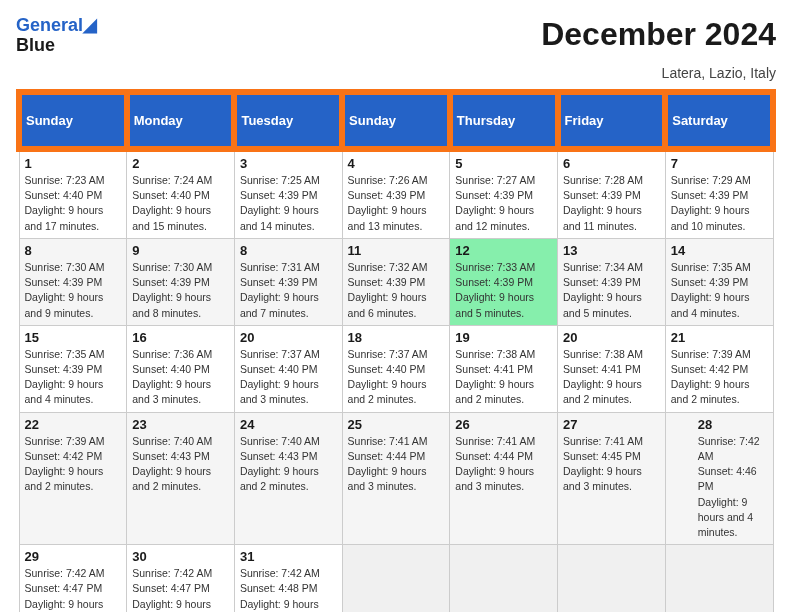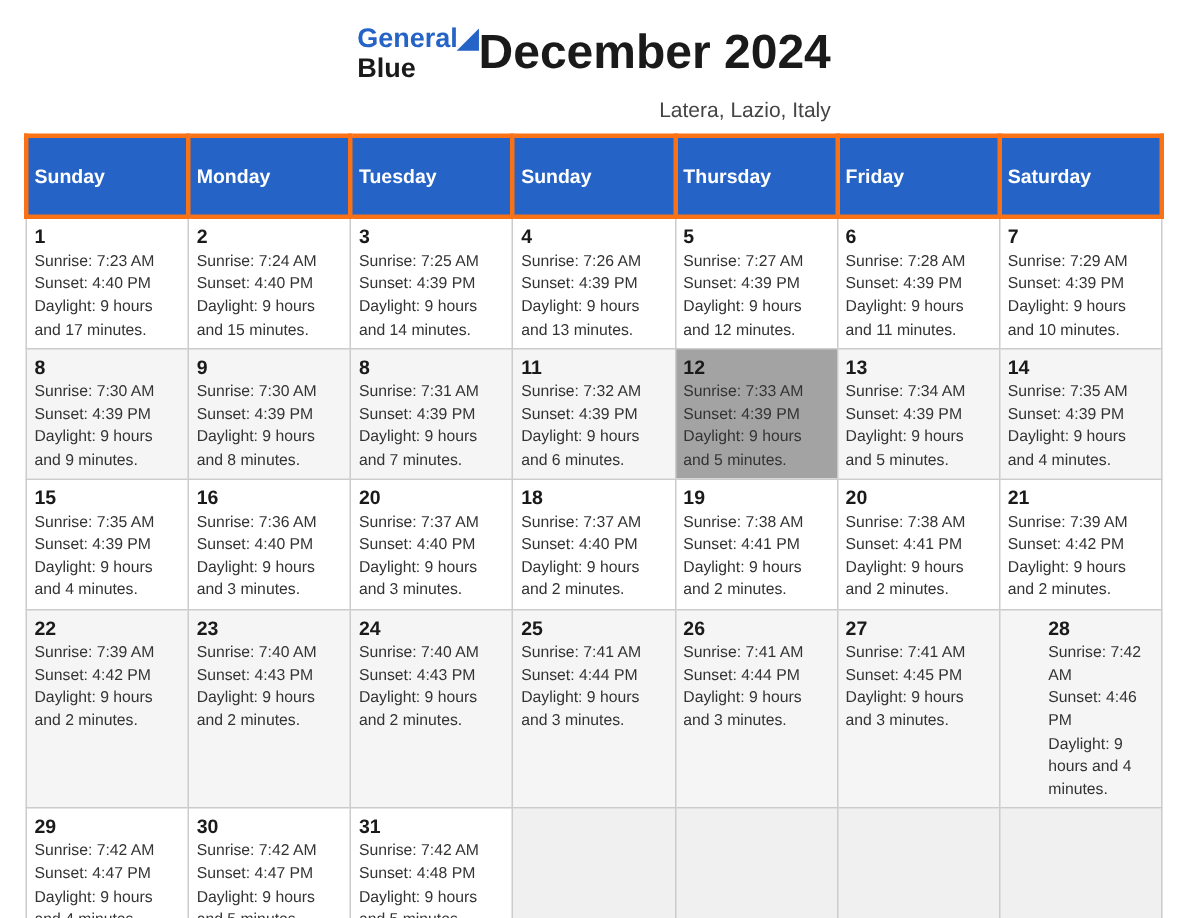--- a/index.html
+++ b/index.html
@@ -5,21 +5,21 @@
     * { box-sizing: border-box; margin: 0; padding: 0; }
     body {
       font-family: Arial, sans-serif;
       background: #fff;
       width: 792px;
       min-height: 612px;
       padding: 16px;
     }
     .header {
       display: flex;
-      justify-content: center;
+      justify-content: space-between;
       align-items: flex-start;
       margin-bottom: 8px;
     }
     .logo {
       display: flex;
       align-items: center;
     }
     .title-section {
       text-align: right;
     }
@@ -38,21 +38,21 @@
       border-collapse: collapse;
       font-size: 11px;
     }
     .calendar th {
       background: #2563c7;
       color: #fff;
       padding: 18px 4px;
       text-align: left;
       font-size: 13px;
       font-weight: bold;
-      border: 3px solid #f97316;
+      border: 6px solid #f97316;
     }
     .calendar td {
       border: 1px solid #ccc;
       vertical-align: top;
       padding: 4px 5px;
       width: calc(100% / 7);
       min-height: 70px;
     }
     .calendar td.empty {
       background: #f5f5f5;
@@ -145,21 +145,21 @@
         <div class="day-info">Sunrise: 7:30 AM<br>Sunset: 4:39 PM<br>Daylight: 9 hours and 8 minutes.</div>
       </td>
         <td style="background: rgb(245, 245, 245);">
         <span class="day-num">8</span>
         <div class="day-info">Sunrise: 7:31 AM<br>Sunset: 4:39 PM<br>Daylight: 9 hours and 7 minutes.</div>
       </td>
         <td style="background: rgb(245, 245, 245);">
         <span class="day-num">11</span>
         <div class="day-info">Sunrise: 7:32 AM<br>Sunset: 4:39 PM<br>Daylight: 9 hours and 6 minutes.</div>
       </td>
-        <td style="background: #a3a3a3;">
+        <td style="background: #86efac;">
         <span class="day-num">12</span>
         <div class="day-info">Sunrise: 7:33 AM<br>Sunset: 4:39 PM<br>Daylight: 9 hours and 5 minutes.</div>
       </td>
         <td style="background: rgb(245, 245, 245);">
         <span class="day-num">13</span>
         <div class="day-info">Sunrise: 7:34 AM<br>Sunset: 4:39 PM<br>Daylight: 9 hours and 5 minutes.</div>
       </td>
         <td style="background: rgb(245, 245, 245);">
         <span class="day-num">14</span>
         <div class="day-info">Sunrise: 7:35 AM<br>Sunset: 4:39 PM<br>Daylight: 9 hours and 4 minutes.</div>

